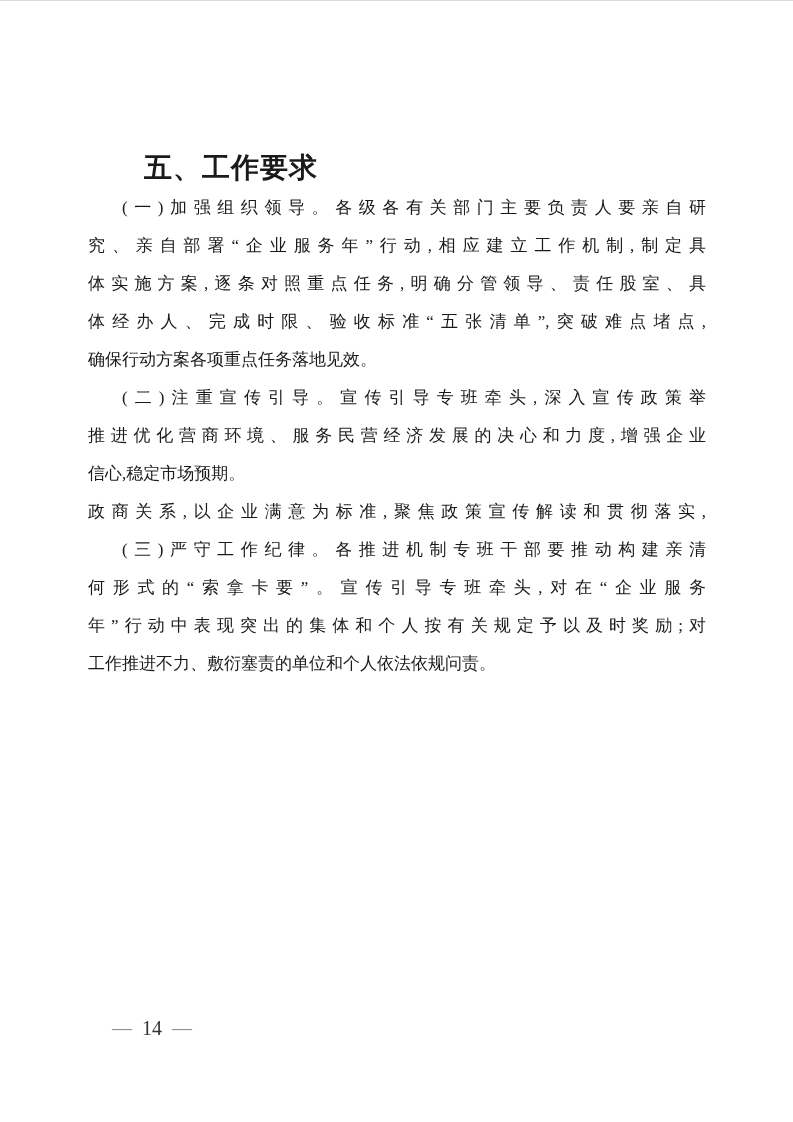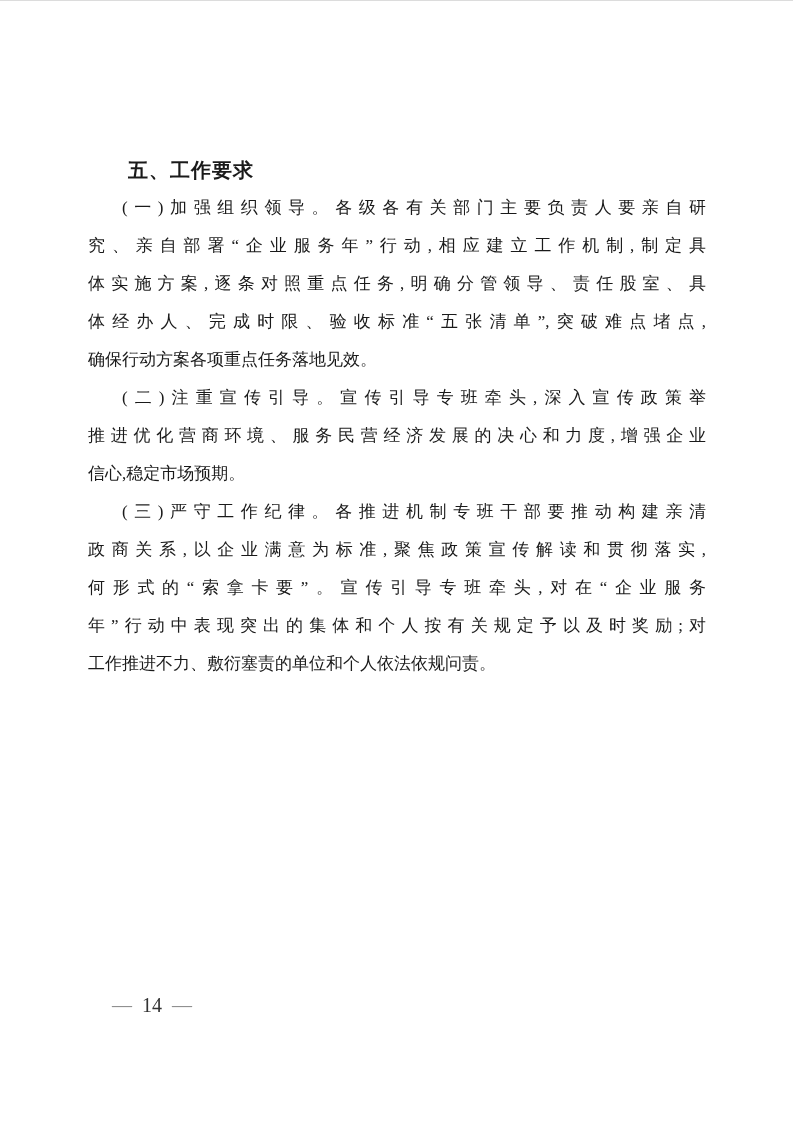--- a/index.html
+++ b/index.html
@@ -21,23 +21,23 @@
     color: var(--body-text);
     font-family: "Liberation Serif", "DejaVu Serif", serif;
   }
   .content {
     position: absolute;
     left: 88px;
     top: 150px;
     width: 618px;
   }
   .section-heading {
-    font-family: Liberation Sans, sans-serif;
+    font-family: Liberation Mono, monospace;
     font-weight: bold;
-    font-size: 20px;
+    font-size: 28px;
     line-height: 38px;
     text-indent: 2em;
     letter-spacing: 1px;
   }
   .para-line {
     font-size: 17px;
     line-height: 38px;
     text-align: justify;
     text-align-last: justify;
     white-space: nowrap;
@@ -50,21 +50,21 @@
     font-size: 22px;
     line-height: 39px;
   }
   .attachment-row { display: flex; }
   .attachment-label { display: inline-block; width: 68px; flex: 0 0 68px; }
   .attachment-number { display: inline-block; width: 30px; flex: 0 0 30px; }
   .attachment-title { flex: 1; white-space: nowrap; }
   .page-footer {
     position: absolute;
     left: 112px;
-    top: 990px;
+    top: 1013px;
     font-size: 20px;
     line-height: 28px;
     color: var(--footer-number);
   }
   .footer-dash { color: var(--footer-dash); }
   .footer-num { margin: 0 10px; }
 </style>
 </head>
 <body>
 
@@ -81,22 +81,22 @@
       <div class="para-line last">确保行动方案各项重点任务落地见效。</div>
     </div>
 
     <div class="paragraph">
       <div class="para-line first">(二)注重宣传引导。宣传引导专班牵头,深入宣传政策举</div>
       <div class="para-line">推进优化营商环境、服务民营经济发展的决心和力度,增强企业</div>
       <div class="para-line last">信心,稳定市场预期。</div>
     </div>
 
     <div class="paragraph">
+      <div class="para-line">政商关系,以企业满意为标准,聚焦政策宣传解读和贯彻落实,</div>
       <div class="para-line first">(三)严守工作纪律。各推进机制专班干部要推动构建亲清</div>
-      <div class="para-line">政商关系,以企业满意为标准,聚焦政策宣传解读和贯彻落实,</div>
       <div class="para-line">何形式的“索拿卡要”。宣传引导专班牵头,对在“企业服务</div>
       <div class="para-line">年”行动中表现突出的集体和个人按有关规定予以及时奖励;对</div>
       <div class="para-line last">工作推进不力、敷衍塞责的单位和个人依法依规问责。</div>
     </div>
 
 
   </div>
 
   <div class="page-footer">
     <span class="footer-dash">—</span><span class="footer-num">14</span><span class="footer-dash">—</span>

